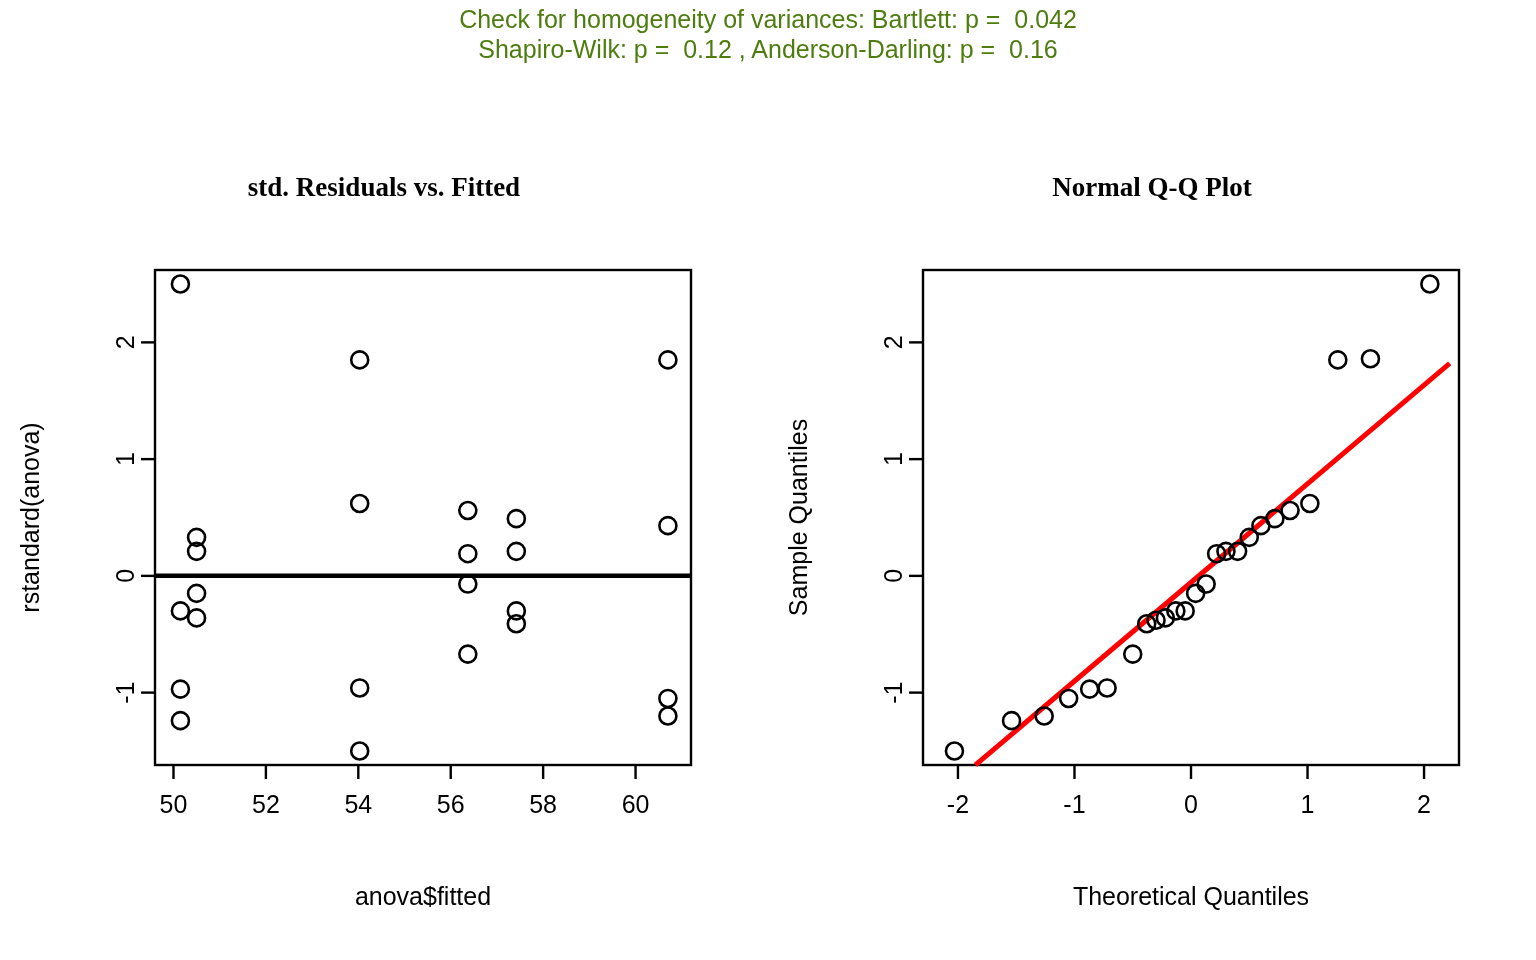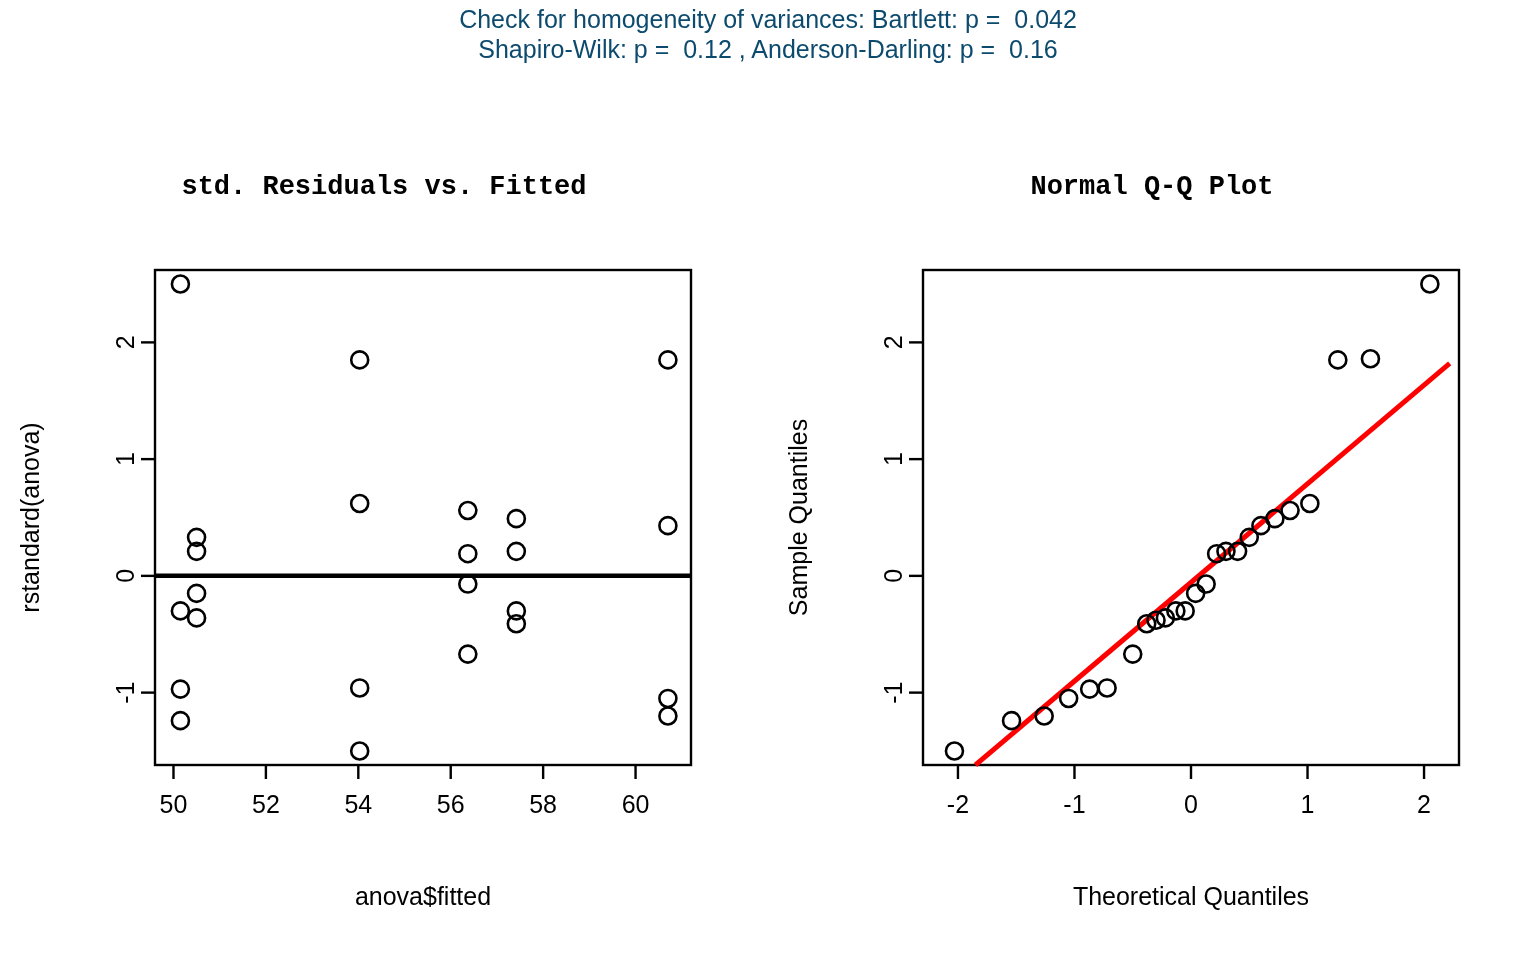--- a/index.html
+++ b/index.html
@@ -20,39 +20,39 @@
     top: 4px;
     left: 0;
     width: 1536px;
     text-align: center;
     color: #000000;
   }
   .header-line {
     font-family: "Liberation Sans", sans-serif;
     font-size: 25px;
     line-height: 30px;
-    color: #0c4a6e;
+    color: #4d7c0f;
     white-space: pre;
   }
   .panel {
     position: absolute;
     top: 0;
     width: 768px;
     height: 960px;
   }
   .panel-left  { left: 0; }
   .panel-right { left: 768px; }
 
   .plot-title {
     position: absolute;
     width: 768px;
     top: 172px;
     left: 0;
     text-align: center;
-    font-family: Liberation Mono, monospace;
+    font-family: Liberation Serif, serif;
     font-size: 27px;
     font-weight: bold;
     color: #000000;
   }
   .plot-svg {
     position: absolute;
     left: 0;
     top: 0;
     width: 768px;
     height: 960px;

